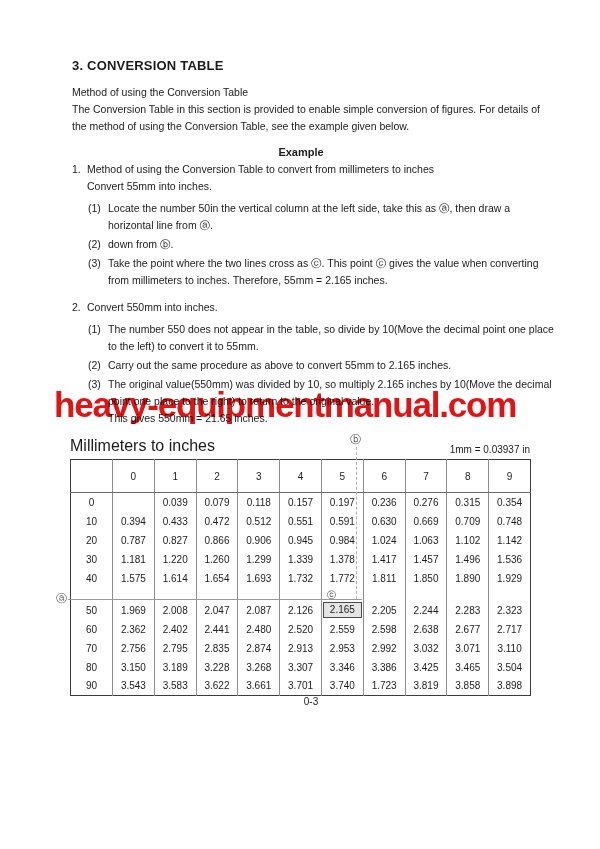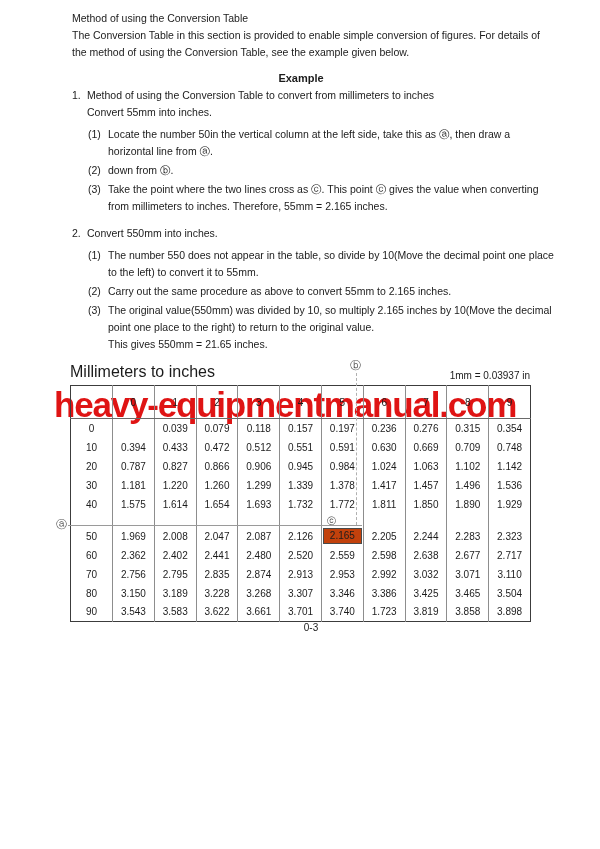--- a/index.html
+++ b/index.html
@@ -82,41 +82,42 @@
   #conv-table tr.spacer td { height: 13px; }
   #conv-table td.c-ann {
     text-align: left; vertical-align: bottom;
     font-size: 9px; color: #444; padding-left: 5px; padding-bottom: 1px; line-height: 9px;
   }
   .box {
     display: inline-block;
     border: 1px solid #4a4a4a;
     padding: 1px 6px;
     line-height: 12px;
-    background: #c2410c;
+    background: #e5e5e5;
   }
   .ann { position: absolute; font-size: 11px; color: #555; line-height: 11px; }
   .ann-b { left: 280px; top: -1px; }
   .ann-a { left: -14px; top: 158px; }
   .vline {
     position: absolute; left: 286px; top: 12px; height: 152px; width: 0;
     border-left: 1px dashed #b0b0b0;
   }
   .hline {
     position: absolute; left: -2px; top: 164px; width: 294px; height: 0;
     border-top: 1px solid #9a9a9a;
   }
   .footer { text-align: center; font-size: 10px; padding-left: 22px; }
 </style>
 </head>
 <body>
 
 <div class="page">
   <div class="content">
 
+    <h1 class="title">3.  CONVERSION TABLE</h1>
 
     <div class="block intro">
         <div class="tline">Method of using the Conversion Table</div>
         <div class="tline">The Conversion Table in this section is provided to enable simple conversion of figures.   For details of</div>
         <div class="tline">the method of using the Conversion Table, see the example given below.</div>
       </div>
 
     <h2 class="subhead">Example</h2>
 
     <div class="item first">

